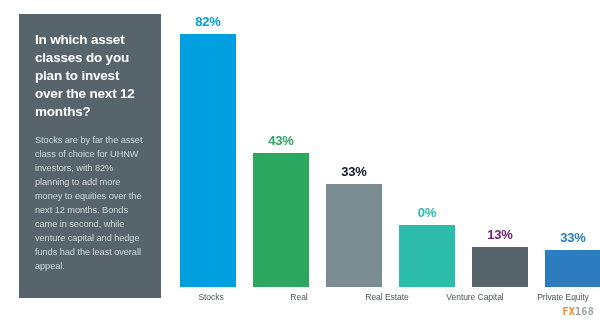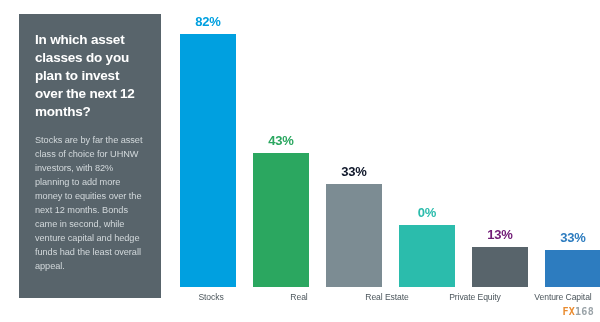--- a/index.html
+++ b/index.html
@@ -166,22 +166,22 @@
         <span class="bar-value" style="color: rgb(45, 124, 191);">33%</span>
         <span class="bar-rect" style="height: 37px; background: rgb(45, 124, 191);"></span>
       </div>
 
     </div>
 
     <div id="axis-labels">
       <span class="axis-label" style="color: rgb(76, 86, 92);">Stocks</span>
       <span class="axis-label" style="color: rgb(76, 86, 92);">Real</span>
       <span class="axis-label" style="color: rgb(76, 86, 92);">Real Estate</span>
+      <span class="axis-label" style="color: rgb(76, 86, 92);">Venture Capital</span>
       <span class="axis-label" style="color: rgb(76, 86, 92);">Private Equity</span>
-      <span class="axis-label" style="color: rgb(76, 86, 92);">Venture Capital</span>
     </div>
   </div>
 
   <div id="watermark">
     <span class="wm-fx" style="color: rgb(233, 139, 47);">FX</span><span class="wm-num" style="color: rgb(154, 163, 168);">168</span>
   </div>
 
 </div>
 
 </body></html>

